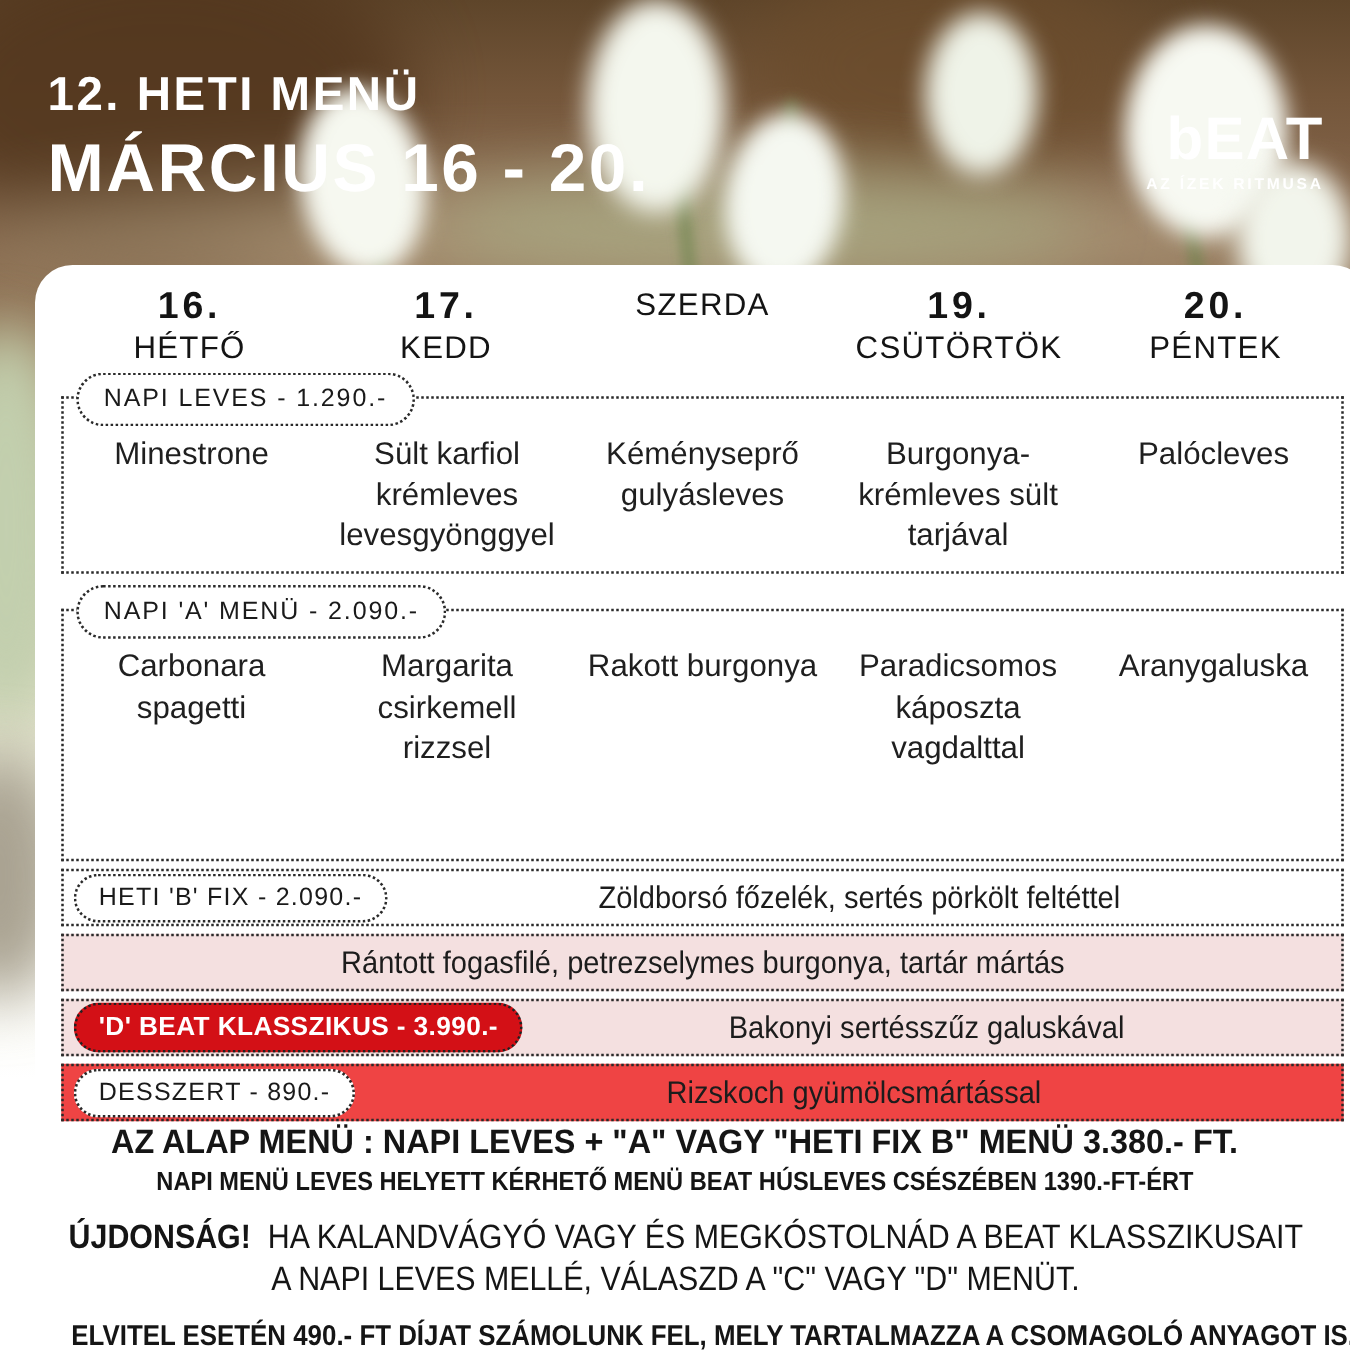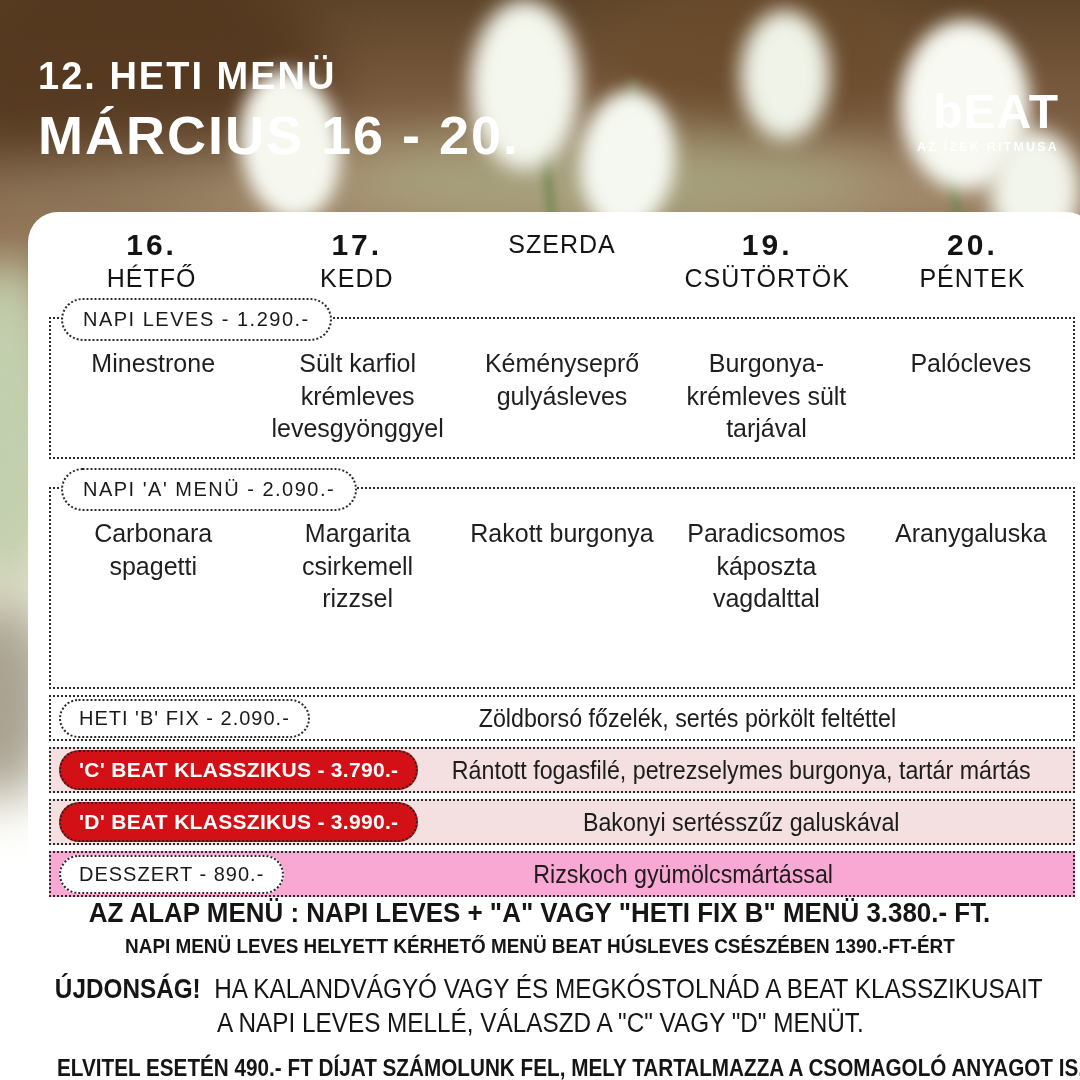--- a/index.html
+++ b/index.html
@@ -64,21 +64,21 @@
 
   .row { display:flex; align-items:center; border:2px dotted #2a2a2a; margin-top:6px;
          height:46px; padding:0 8px; }
   .row-pill { border:2px dotted #2a2a2a; border-radius:24px; padding:6px 18px; font-size:20px;
               letter-spacing:1px; color:#1a1a1a; background:#fff; white-space:nowrap; }
   .row-pill-red { border:2px dotted #222; border-radius:24px; padding:6px 18px; font-size:21px;
               font-weight:700; letter-spacing:.3px; color:#fff; background:#d31016; white-space:nowrap; }
   .row-text { flex:1; text-align:center; font-size:25px; font-weight:500; color:#1c1c1c; }
   .squish { display:inline-block; transform:scaleX(.93); transform-origin:center; white-space:nowrap; }
   .row-pink  { background:#f4e0e0; }
-  .row-green { background:#f9a8d4;gap:16px; }
+  .row-green { background:#ef4444;gap:16px; }
 
   
   .footer { position:absolute; left:0; right:0; top:898px; text-align:center; color:#151515; }
   .f-line1 { font-size:27px; font-weight:700; }
   .f-line2 { font-size:21px; font-weight:700; margin-top:5px; }
   .f-line3 { font-size:27px; font-weight:500; margin-top:16px; }
   .f-line3 .news-label { font-weight:800; }
   .f-line4 { font-size:27px; font-weight:500; margin-top:3px; }
   .f-line5 { font-size:23px; font-weight:700; margin-top:16px; }
   .cond { display:inline-block; transform:scaleX(.9); transform-origin:center; white-space:nowrap; }
@@ -166,21 +166,20 @@
         <div class="col">Aranygaluska</div>
       </div>
     </section>
 
     <div class="row">
       <div class="row-pill">HETI 'B' FIX - 2.090.-</div>
       <div class="row-text"><span class="squish">Zöldborsó főzelék, sertés pörkölt feltéttel</span></div>
     </div>
 
     <div class="row row-pink">
-      <div class="row-pill-red">'C' BEAT KLASSZIKUS - 3.790.-</div>
       <div class="row-text"><span class="squish">Rántott fogasfilé, petrezselymes burgonya, tartár mártás</span></div>
     </div>
 
     <div class="row row-pink">
       <div class="row-pill-red">'D' BEAT KLASSZIKUS - 3.990.-</div>
       <div class="row-text"><span class="squish">Bakonyi sertésszűz galuskával</span></div>
     </div>
 
     <div class="row row-green">
       <div class="row-pill">DESSZERT - 890.-</div>

